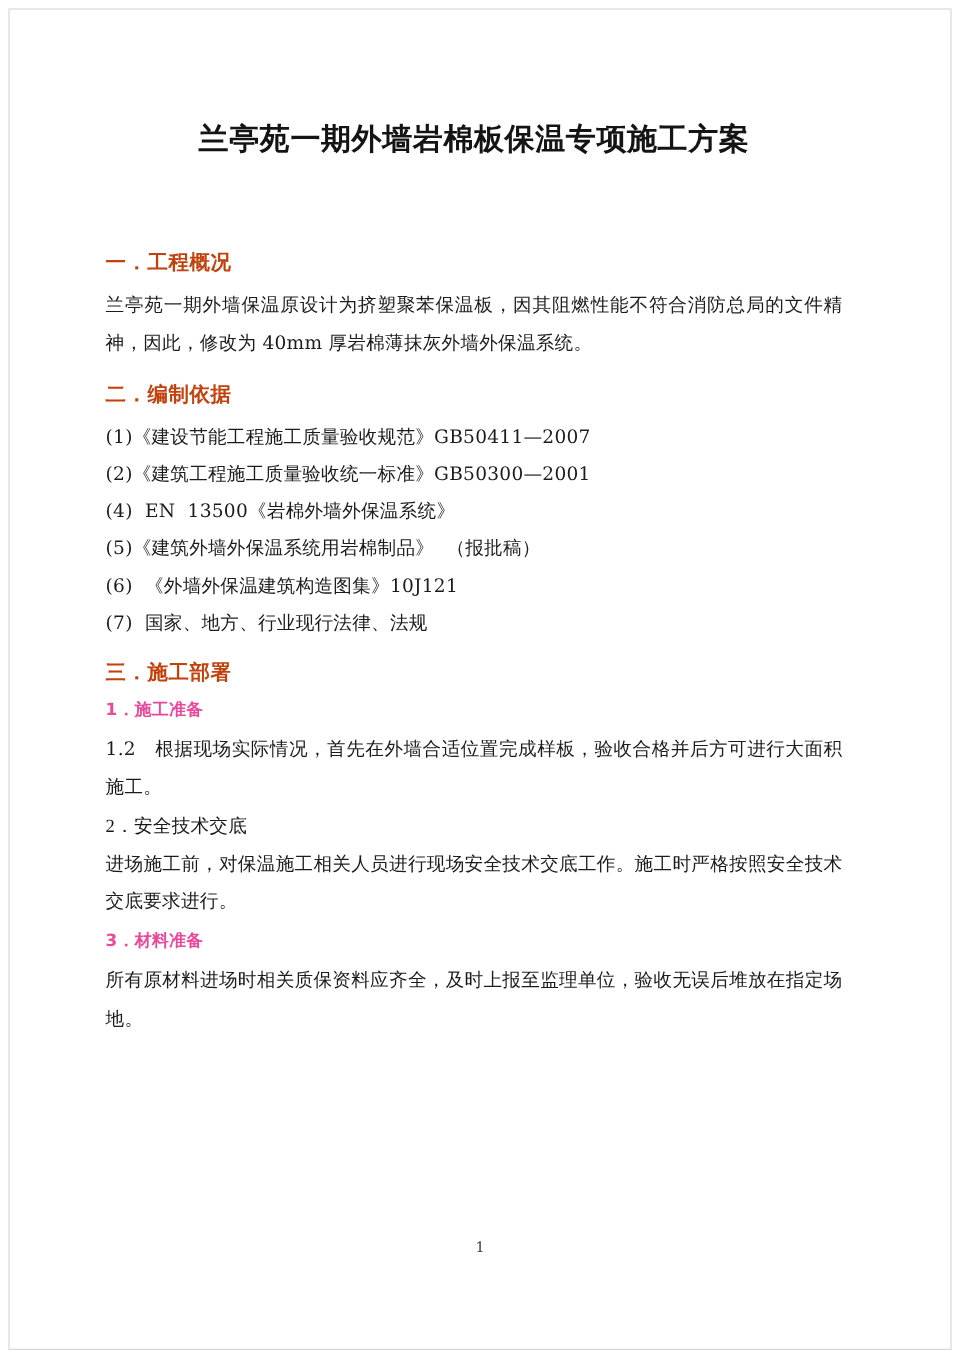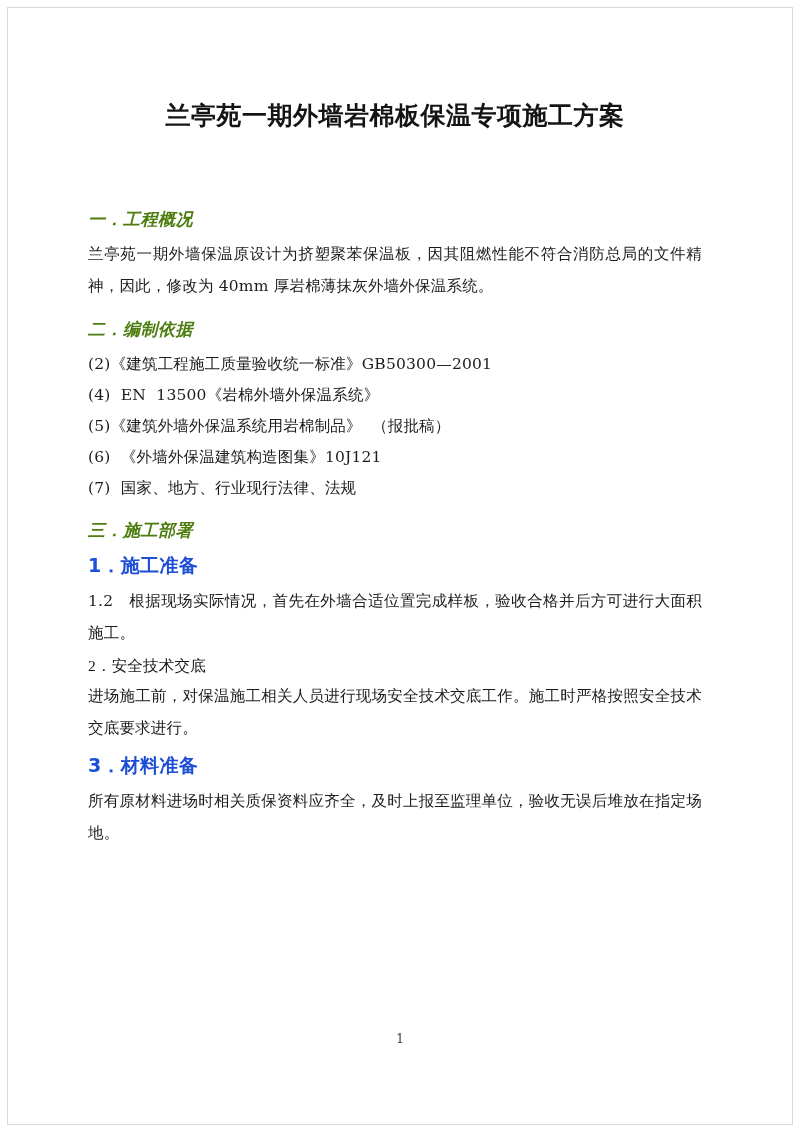--- a/index.html
+++ b/index.html
@@ -48,32 +48,31 @@
     padding-top: 100px;
     line-height: 1.3;
   }
 
   .gap-after-title { height: 74px; }
 
   .h-section {
     font-family: "DejaVu Sans", "Liberation Sans", sans-serif;
     font-size: 17px;
     font-weight: bold;
-    color: #4d7c0f;
+    color: #c2410c;
     margin: 0 0 7px 0;
     line-height: 1.5;
     letter-spacing: 0.5px;
-    font-style: italic;
   }
 
   .h-sub-bold {
     font-family: "DejaVu Sans", "Liberation Sans", sans-serif;
-    font-size: 19px;
+    font-size: 14px;
     font-weight: bold;
-    color: #1d4ed8;
+    color: #ec4899;
     margin: 0;
     line-height: 1.55;
     letter-spacing: 0.3px;
   }
 
   .h-sub-plain {
     font-family: Liberation Serif, serif;
     font-size: 15.5px;
     font-weight: normal;
     color: #181818;
@@ -134,20 +133,21 @@
 
     <div class="gap-after-title"></div>
 
     <h2 class="h-section">一．工程概况</h2>
     <p class="body-text">兰亭苑一期外墙保温原设计为挤塑聚苯保温板，因其阻燃性能不符合消防总局的文件精神，因此，修改为 40mm 厚岩棉薄抹灰外墙外保温系统。</p>
 
     <div class="sp-14"></div>
 
     <h2 class="h-section">二．编制依据</h2>
     <ul class="ref-list">
+      <li class="ref-item">(1)《建设节能工程施工质量验收规范》GB50411—2007</li>
       <li class="ref-item">(2)《建筑工程施工质量验收统一标准》GB50300—2001</li>
       <li class="ref-item">(4)  EN  13500《岩棉外墙外保温系统》</li>
       <li class="ref-item">(5)《建筑外墙外保温系统用岩棉制品》  （报批稿）</li>
       <li class="ref-item">(6)  《外墙外保温建筑构造图集》10J121</li>
       <li class="ref-item">(7)  国家、地方、行业现行法律、法规</li>
     </ul>
 
     <div class="sp-14"></div>
 
     <h2 class="h-section">三．施工部署</h2>

